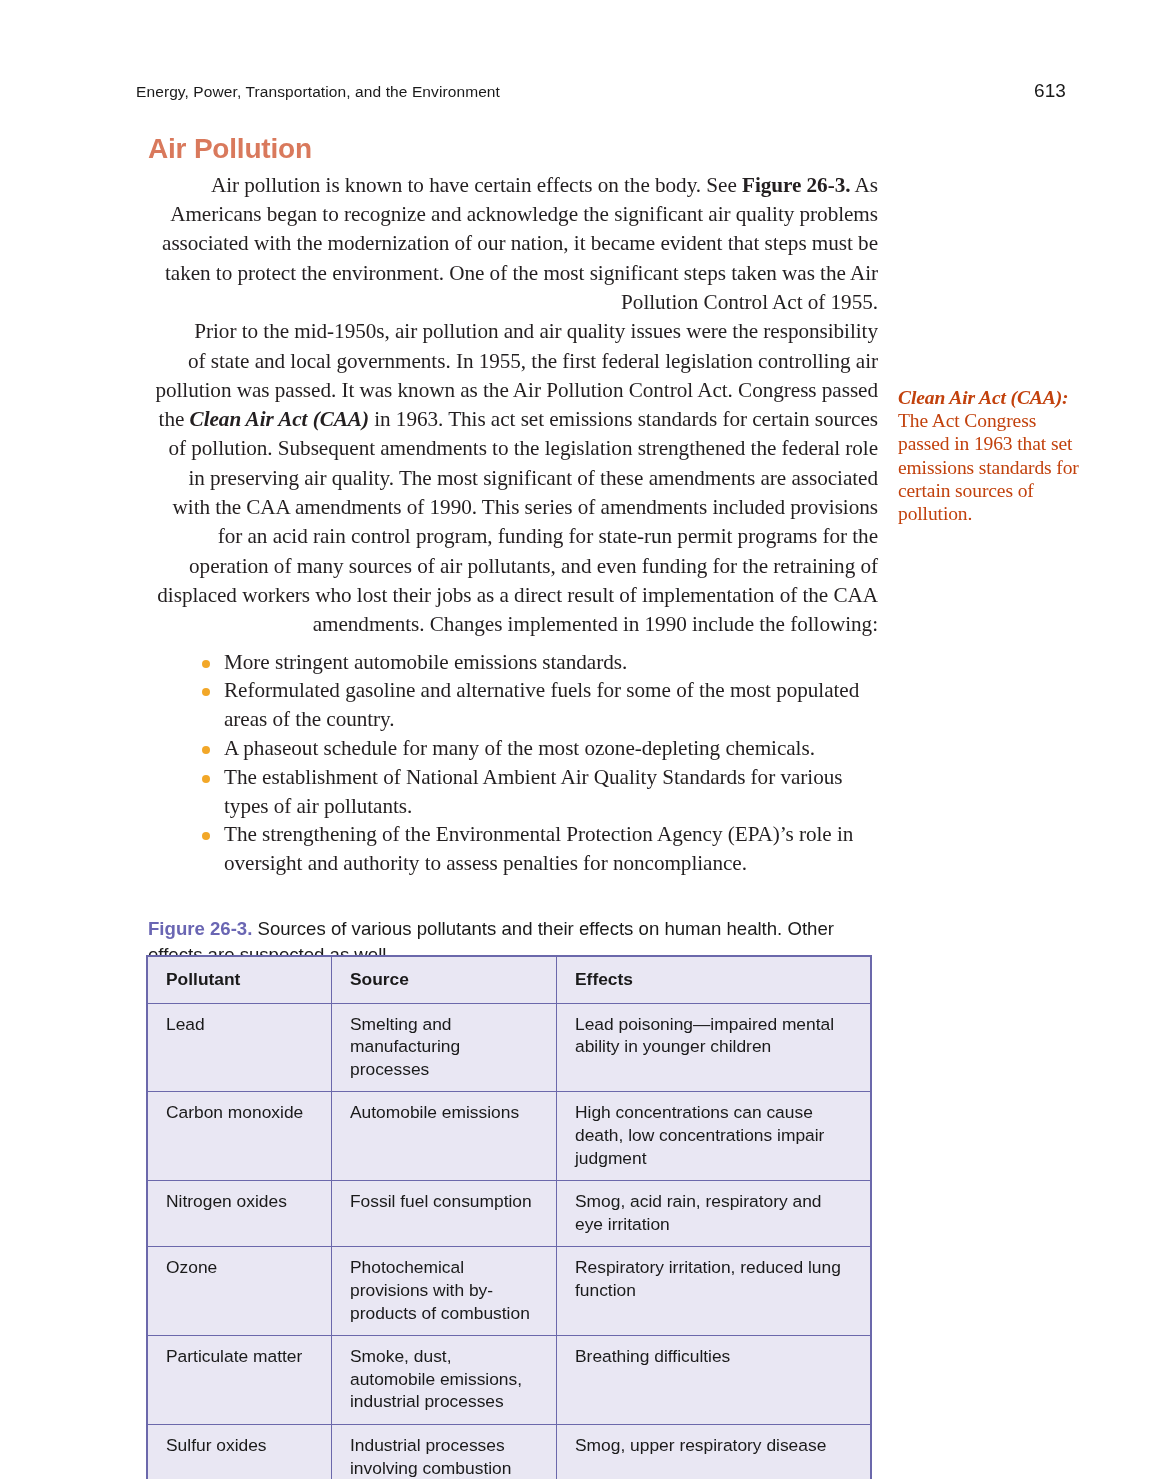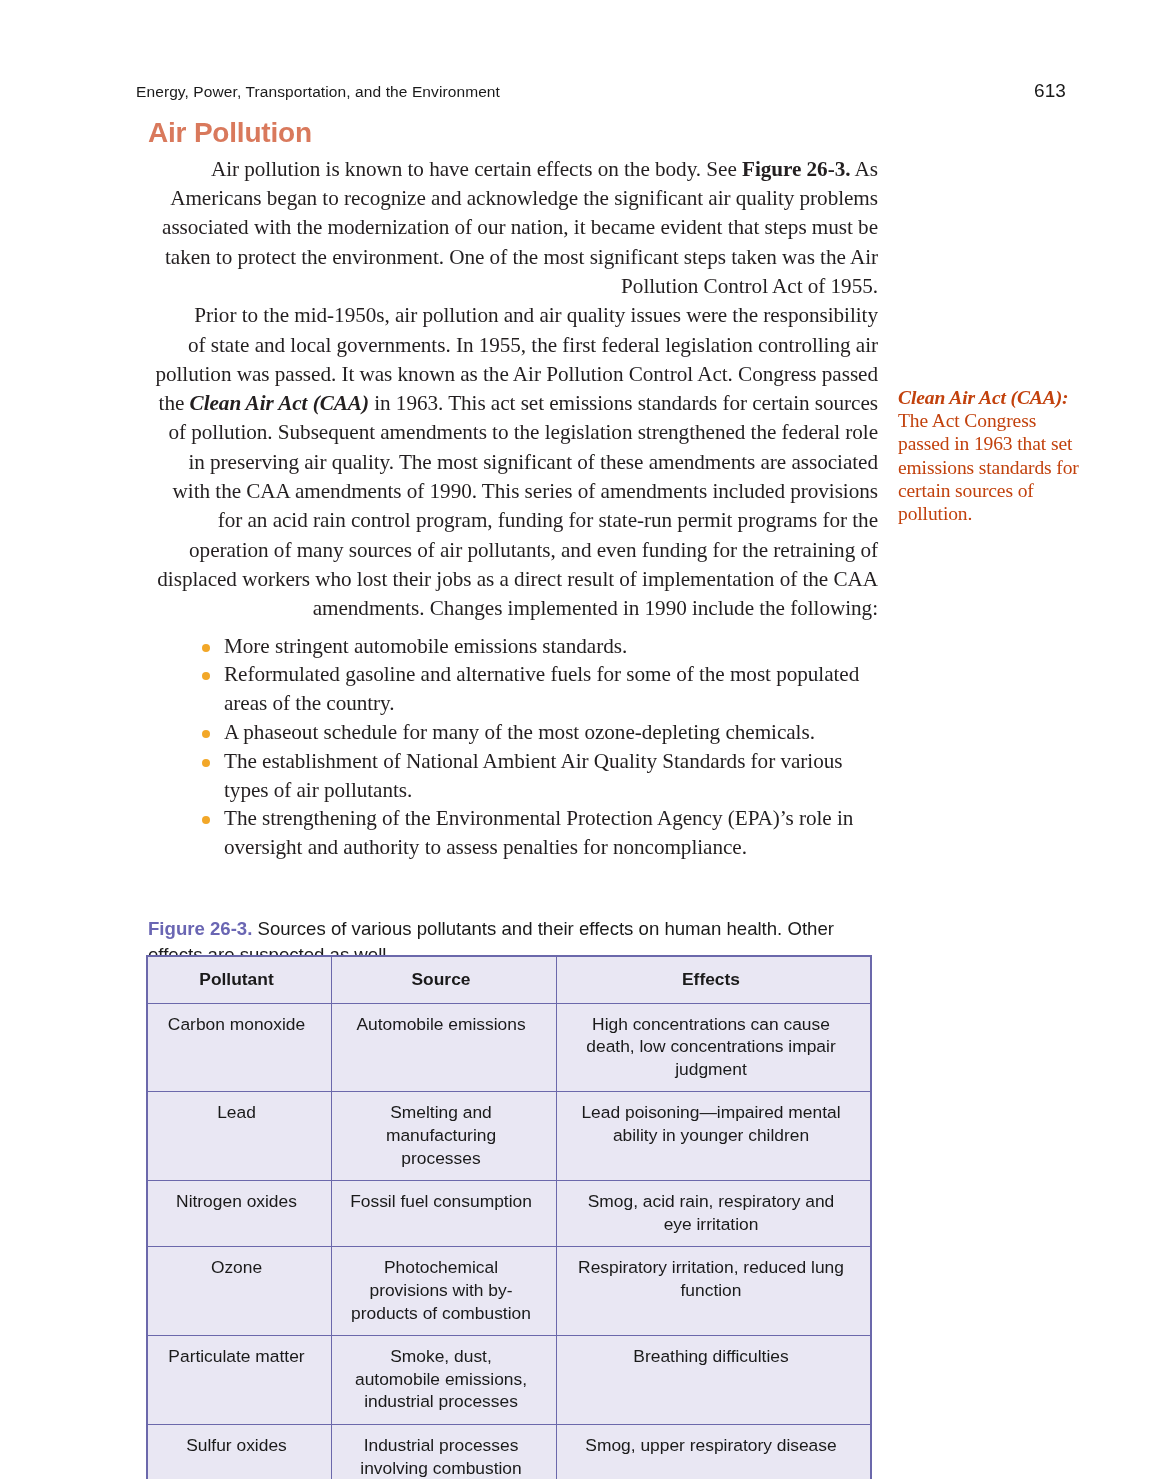--- a/index.html
+++ b/index.html
@@ -37,21 +37,21 @@
 
   
   .main-col {
     position: absolute;
     left: 148px;
     top: 118px;
     width: 730px;
   }
 
   h1.section-title {
-    margin: 0 0 6px 0;
+    margin: 16px 0 6px 0;
     font-family: "Liberation Sans", sans-serif;
     font-weight: bold;
     font-size: 28px;
     line-height: 1.1;
     color: #d9795c;
     letter-spacing: -0.2px;
   }
 
   p.body-par {
     margin: 0;
@@ -133,21 +133,21 @@
     font-size: 17.4px;
     line-height: 22.6px;
     color: #1a1a1a;
     table-layout: fixed;
   }
   table.fig-table th,
   table.fig-table td {
     border: 1.6px solid #6b68ab;
     padding: 9px 24px 11px 18px;
     vertical-align: top;
-    text-align: center;
+    text-align: left;
   }
   table.fig-table thead th {
     font-weight: bold;
     padding-top: 11px;
     padding-bottom: 12px;
   }
   table.fig-table col.c1 { width: 184px; }
   table.fig-table col.c2 { width: 225px; }
   table.fig-table col.c3 { width: 315px; }
 
@@ -202,30 +202,30 @@
       </colgroup>
     <thead>
       <tr id="thead-row">
           <th>Pollutant</th>
           <th>Source</th>
           <th>Effects</th>
         </tr>
     </thead>
     <tbody id="tbody">
         <tr>
+          <td>Lead</td>
+          <td>Smelting and manufacturing processes</td>
+          <td>Lead poisoning—impaired mental ability in younger children</td>
+        </tr>
+        <tr>
           <td>Carbon monoxide</td>
           <td>Automobile emissions</td>
           <td>High concentrations can cause death, low concentrations impair judgment</td>
         </tr>
         <tr>
-          <td>Lead</td>
-          <td>Smelting and manufacturing processes</td>
-          <td>Lead poisoning—impaired mental ability in younger children</td>
-        </tr>
-        <tr>
           <td>Nitrogen oxides</td>
           <td>Fossil fuel consumption</td>
           <td>Smog, acid rain, respiratory and eye irritation</td>
         </tr>
         <tr>
           <td>Ozone</td>
           <td>Photochemical provisions with by-products of combustion</td>
           <td>Respiratory irritation, reduced lung function</td>
         </tr>
         <tr>

